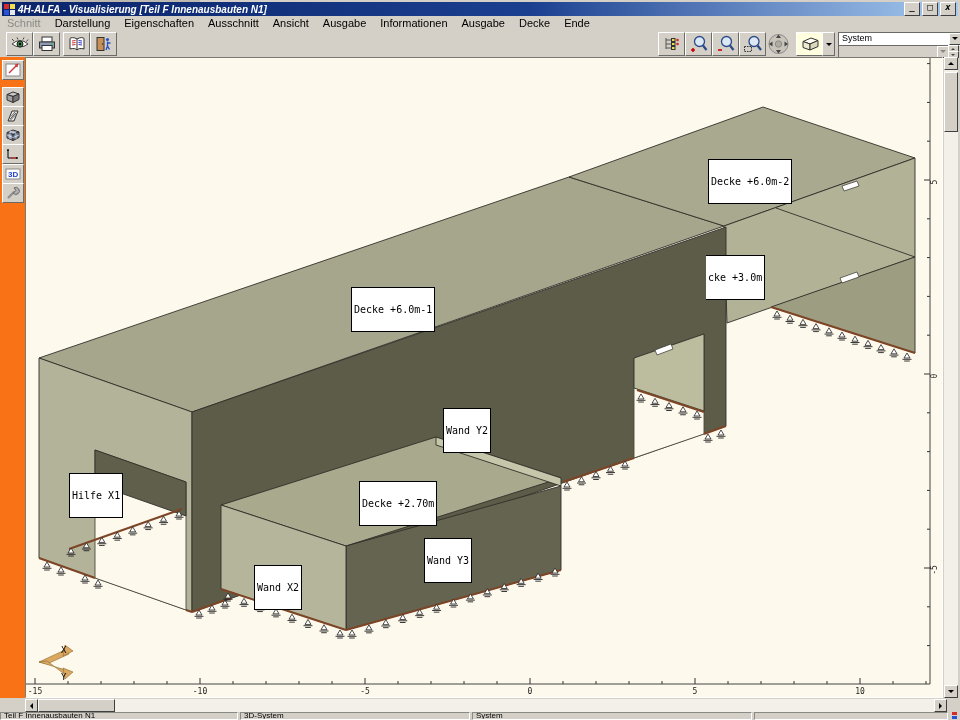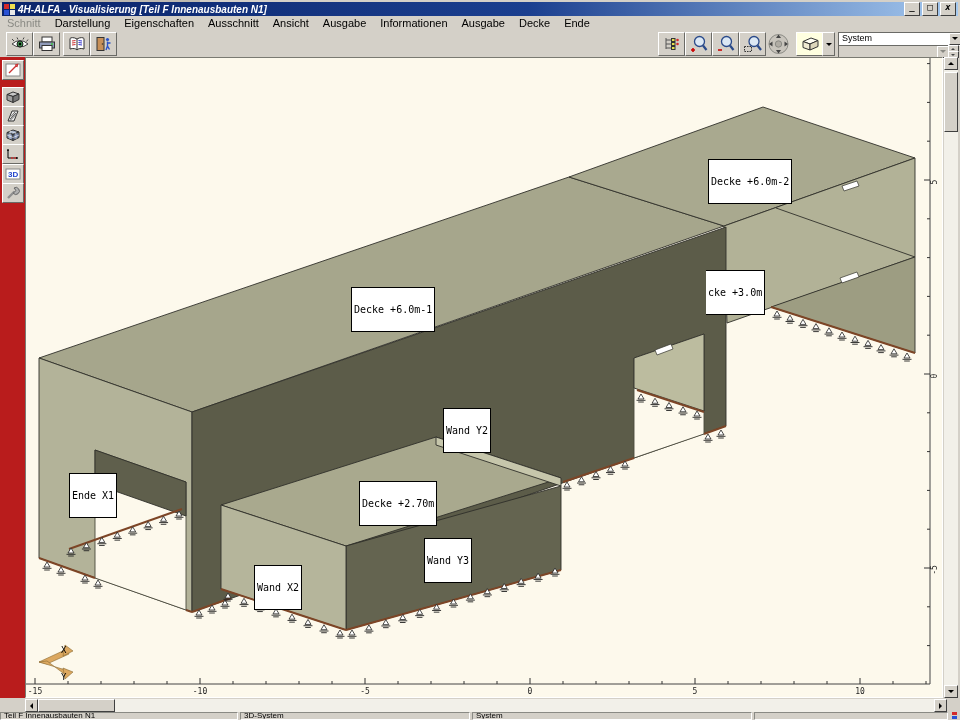--- a/index.html
+++ b/index.html
@@ -40,21 +40,21 @@
   .combo.disabled{background:#d4d0c8;color:#8a8a84;}
   .combo.disabled .dd:after{border-top-color:#8a8a84;}
   .spinner{position:absolute;width:11px;height:12px;}
   .spinner div{position:absolute;left:0;width:9px;height:5px;background:#d4d0c8;
     border:1px solid;border-color:#fff #404040 #404040 #fff;}
   .spinner .up:after,.spinner .dn:after{content:"";position:absolute;left:1.5px;
     border:2.5px solid transparent;}
   .spinner .up:after{top:0;border-bottom-color:#444;}
   .spinner .dn:after{top:2px;border-top-color:#444;}
   
-  #leftbar{left:0;top:57px;width:25px;height:641px;background:#b91c1c;}
+  #leftbar{left:0;top:57px;width:25px;height:641px;background:#f97316;}
   .lbtn{position:absolute;left:2px;width:20px;height:18px;background:#d4d0c8;
     border:1px solid;border-color:#fff #6a6a66 #6a6a66 #fff;
     display:flex;align-items:center;justify-content:center;}
   
   #canvas{left:25px;top:57px;width:918px;height:641px;background:#fdf9ec;
     border:1px solid;border-color:#7a7a72 #fff #fff #7a7a72;box-sizing:border-box;}
   #scene{position:absolute;left:0;top:0;}
   .scene-label{position:absolute;background:#fff;border:1px solid #000;color:#000;
     font-family:"DejaVu Sans Mono",monospace;font-size:10px;line-height:11px;
     padding:16px 2px;white-space:nowrap;}
@@ -435,24 +435,24 @@
         <polygon points="40,662 70,671 68,676 48,661"></polygon>
         <polygon points="66,645 74,651 64,656"></polygon>
         <polygon points="66,679 74,672 64,668"></polygon>
       </g>
       <text id="ax-x" x="62" y="653" font-size="9" font-family="DejaVu Sans Mono,monospace" fill="#000">X</text>
       <text id="ax-y" x="62" y="680" font-size="9" font-family="DejaVu Sans Mono,monospace" fill="#000">Y</text>
     </g>
   </svg>
 
   <div class="scene-label" style="left:682px;top:101px">Decke +6.0m-2</div>
-  <div class="scene-label" style="left:680px;top:212px;border-left:none">cke +3.0m</div>
+  <div class="scene-label" style="left:680px;top:197px;border-left:none">cke +3.0m</div>
   <div class="scene-label" style="left:325px;top:229px">Decke +6.0m-1</div>
   <div class="scene-label" style="left:417px;top:350px">Wand Y2</div>
-  <div class="scene-label" style="left:43px;top:415px">Ende X1</div>
+  <div class="scene-label" style="left:43px;top:415px">Hilfe X1</div>
   <div class="scene-label" style="left:333px;top:423px">Decke +2.70m</div>
   <div class="scene-label" style="left:398px;top:480px">Wand Y3</div>
   <div class="scene-label" style="left:228px;top:507px">Wand X2</div>
 </div>
 
 <div class="abs" id="vscroll">
   <div class="sb-btn" style="left:0;top:0;width:12px;height:11px">
     <span class="arrow" style="left:3px;top:1px;border-bottom-color:#000"></span>
     </div>
   <div id="vthumb"></div>

